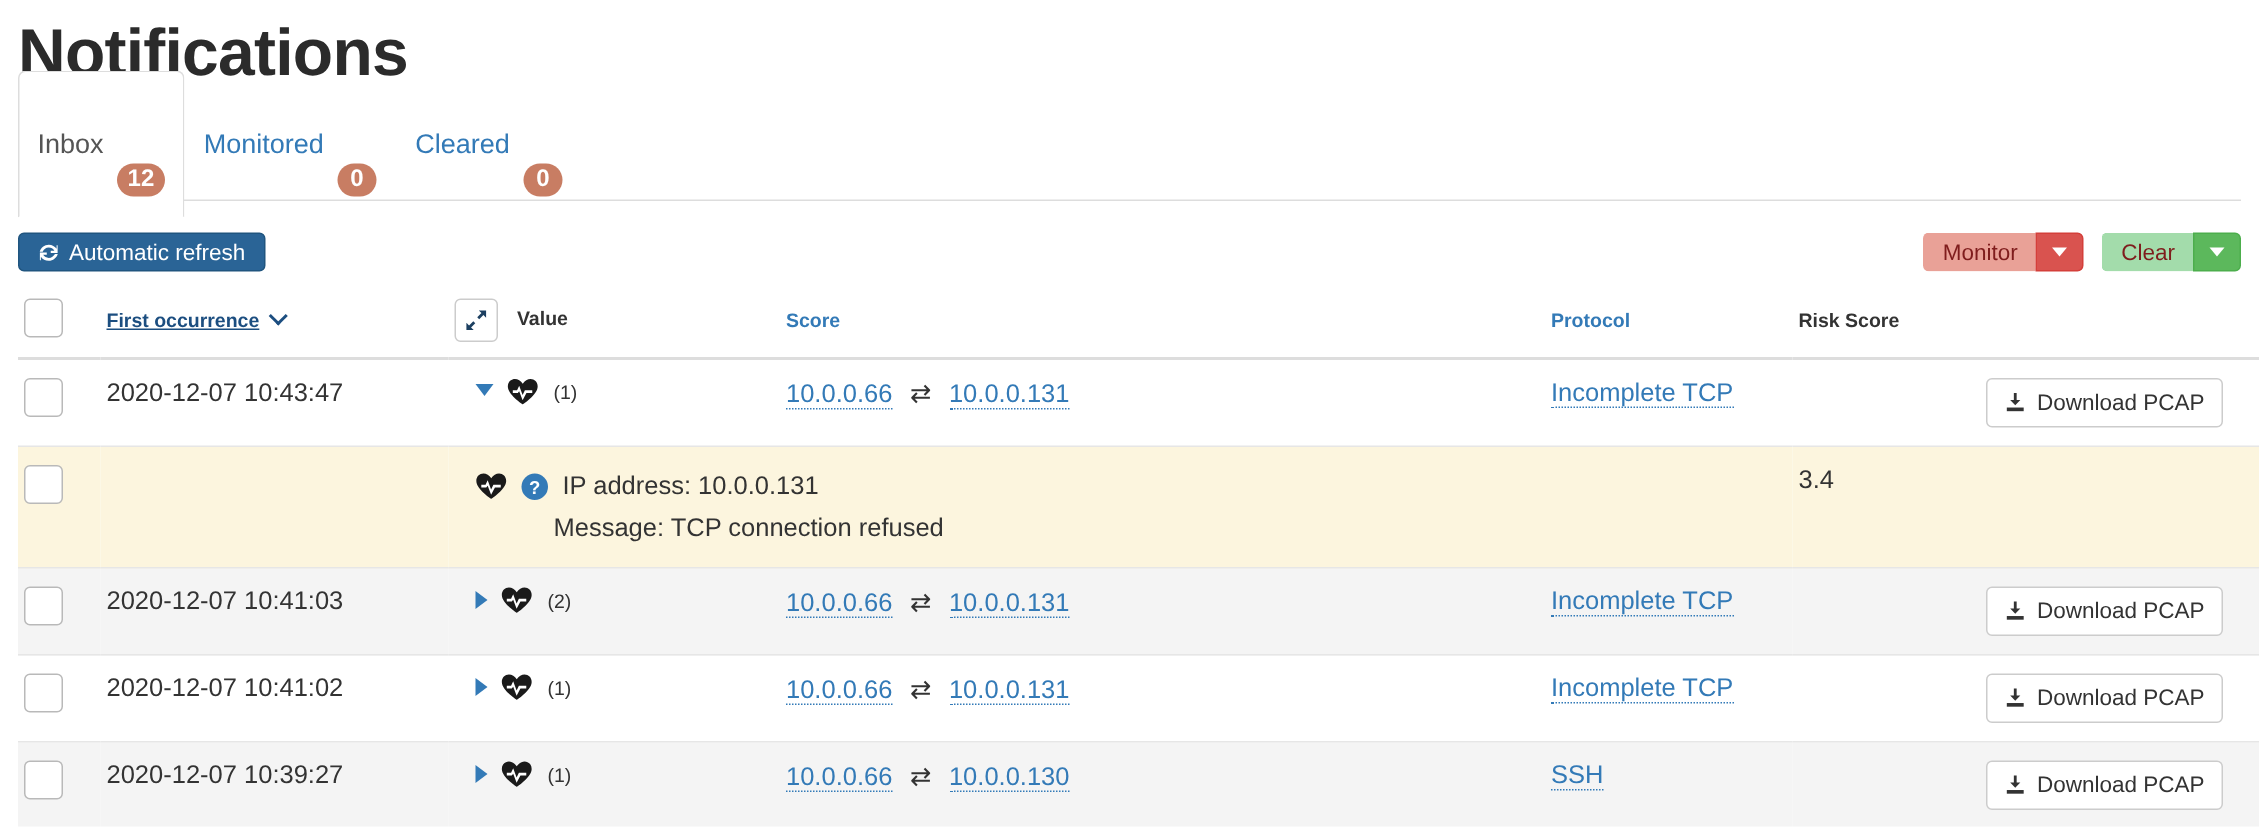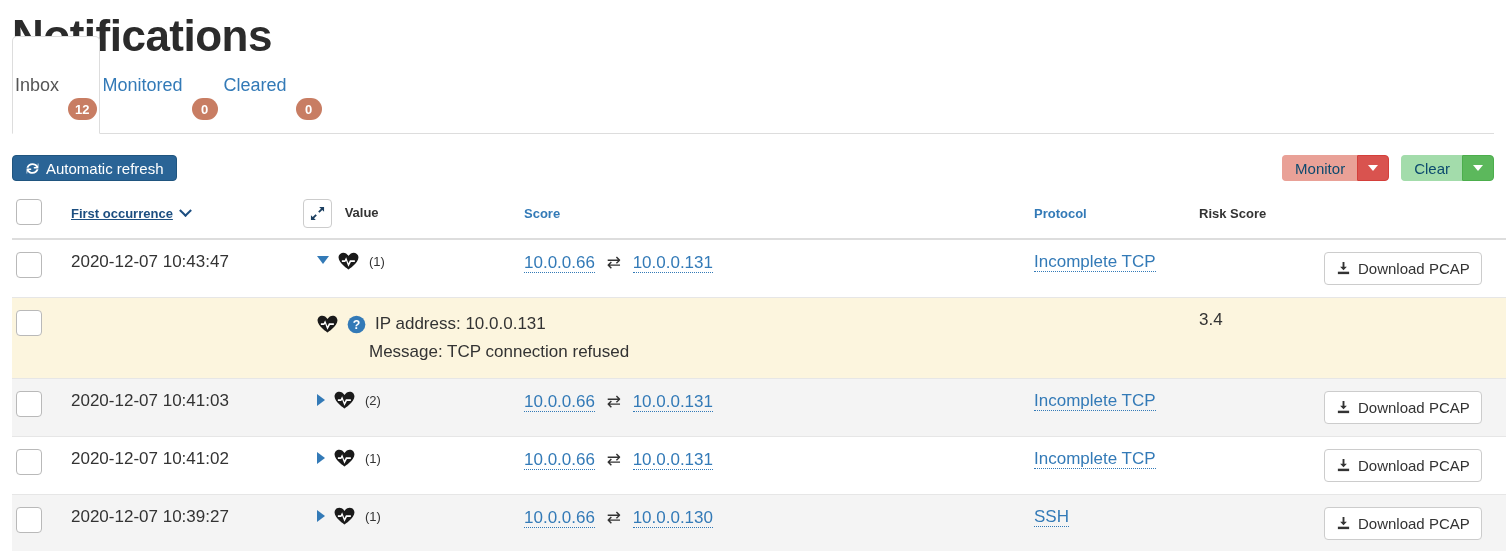--- a/index.html
+++ b/index.html
@@ -29,47 +29,47 @@
     align-items: flex-end;
     margin-top: 8px;
     border-bottom: 1px solid #dddddd;
     height: 62px;
     padding-left: 0;
   }
   .tab {
     display: flex;
     align-items: center;
     gap: 9px;
-    padding: 13px 2px;
+    padding: 13px 12px;
     font-size: 18px;
     color: #337ab7;
     line-height: 22px;
     position: relative;
-    top: 1px;
+    top: 12px;
     cursor: pointer;
     border: 1px solid transparent;
     border-radius: 5px 5px 0 0;
   }
   .tab.active {
     color: #555555;
     background: #ffffff;
     border-color: #dddddd;
     border-bottom-color: #ffffff;
   }
   .badge {
     display: inline-flex;
     align-items: center;
     justify-content: center;
     min-width: 26px;
     height: 22px;
     padding: 0 7px;
     border-radius: 11px;
     background: #c87d63;
     color: #ffffff;
-    font-size: 13px;
+    font-size: 16px;
     font-weight: bold;
     line-height: 1;
     margin-top: 48px;
   }
 
   
   .toolbar {
     display: flex;
     align-items: center;
     justify-content: space-between;
@@ -89,21 +89,21 @@
     white-space: nowrap;
     line-height: 1;
   }
   .btn-refresh { background: #2a6496; border-color: #20557f; color: #ffffff; }
   .btn-default { background: #ffffff; border-color: #cccccc; color: #333333; }
 
   .split { display: inline-flex; }
   .split .main {
     border-radius: 4px 0 0 4px;
     border-right: none;
-    color: #0c4a6e;
+    color: #7f1d1d;
     cursor: default;
   }
   .split .caret-btn {
     border-radius: 0 4px 4px 0;
     padding: 0 10px;
     color: #ffffff;
   }
   .btn-monitor-main { background: #e9a197; border-color: #e9a197; }
   .btn-monitor-caret { background: #d9534f; border-color: #d43f3a; }
   .btn-clear-main { background: #a3dcab; border-color: #a3dcab; }

